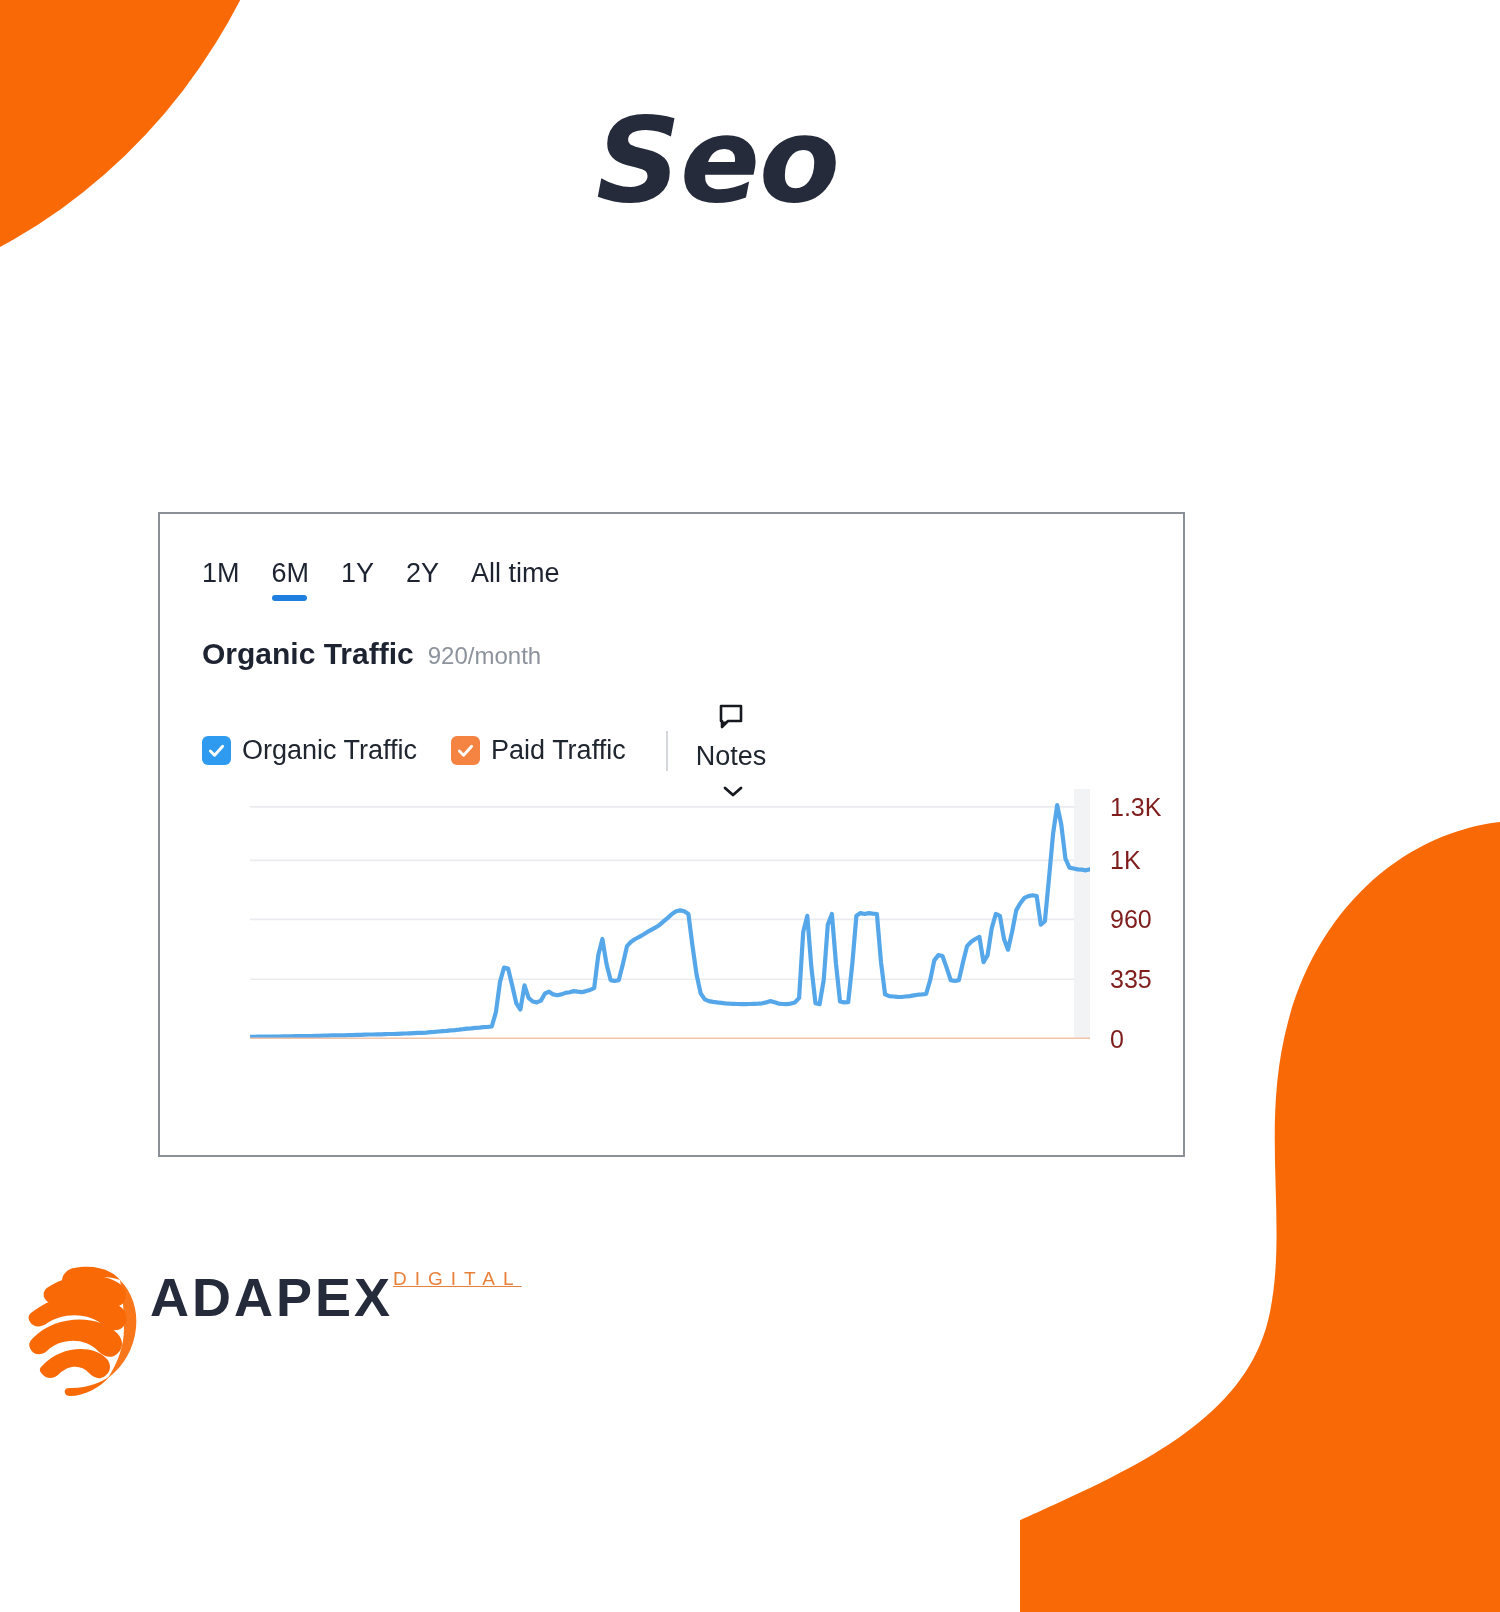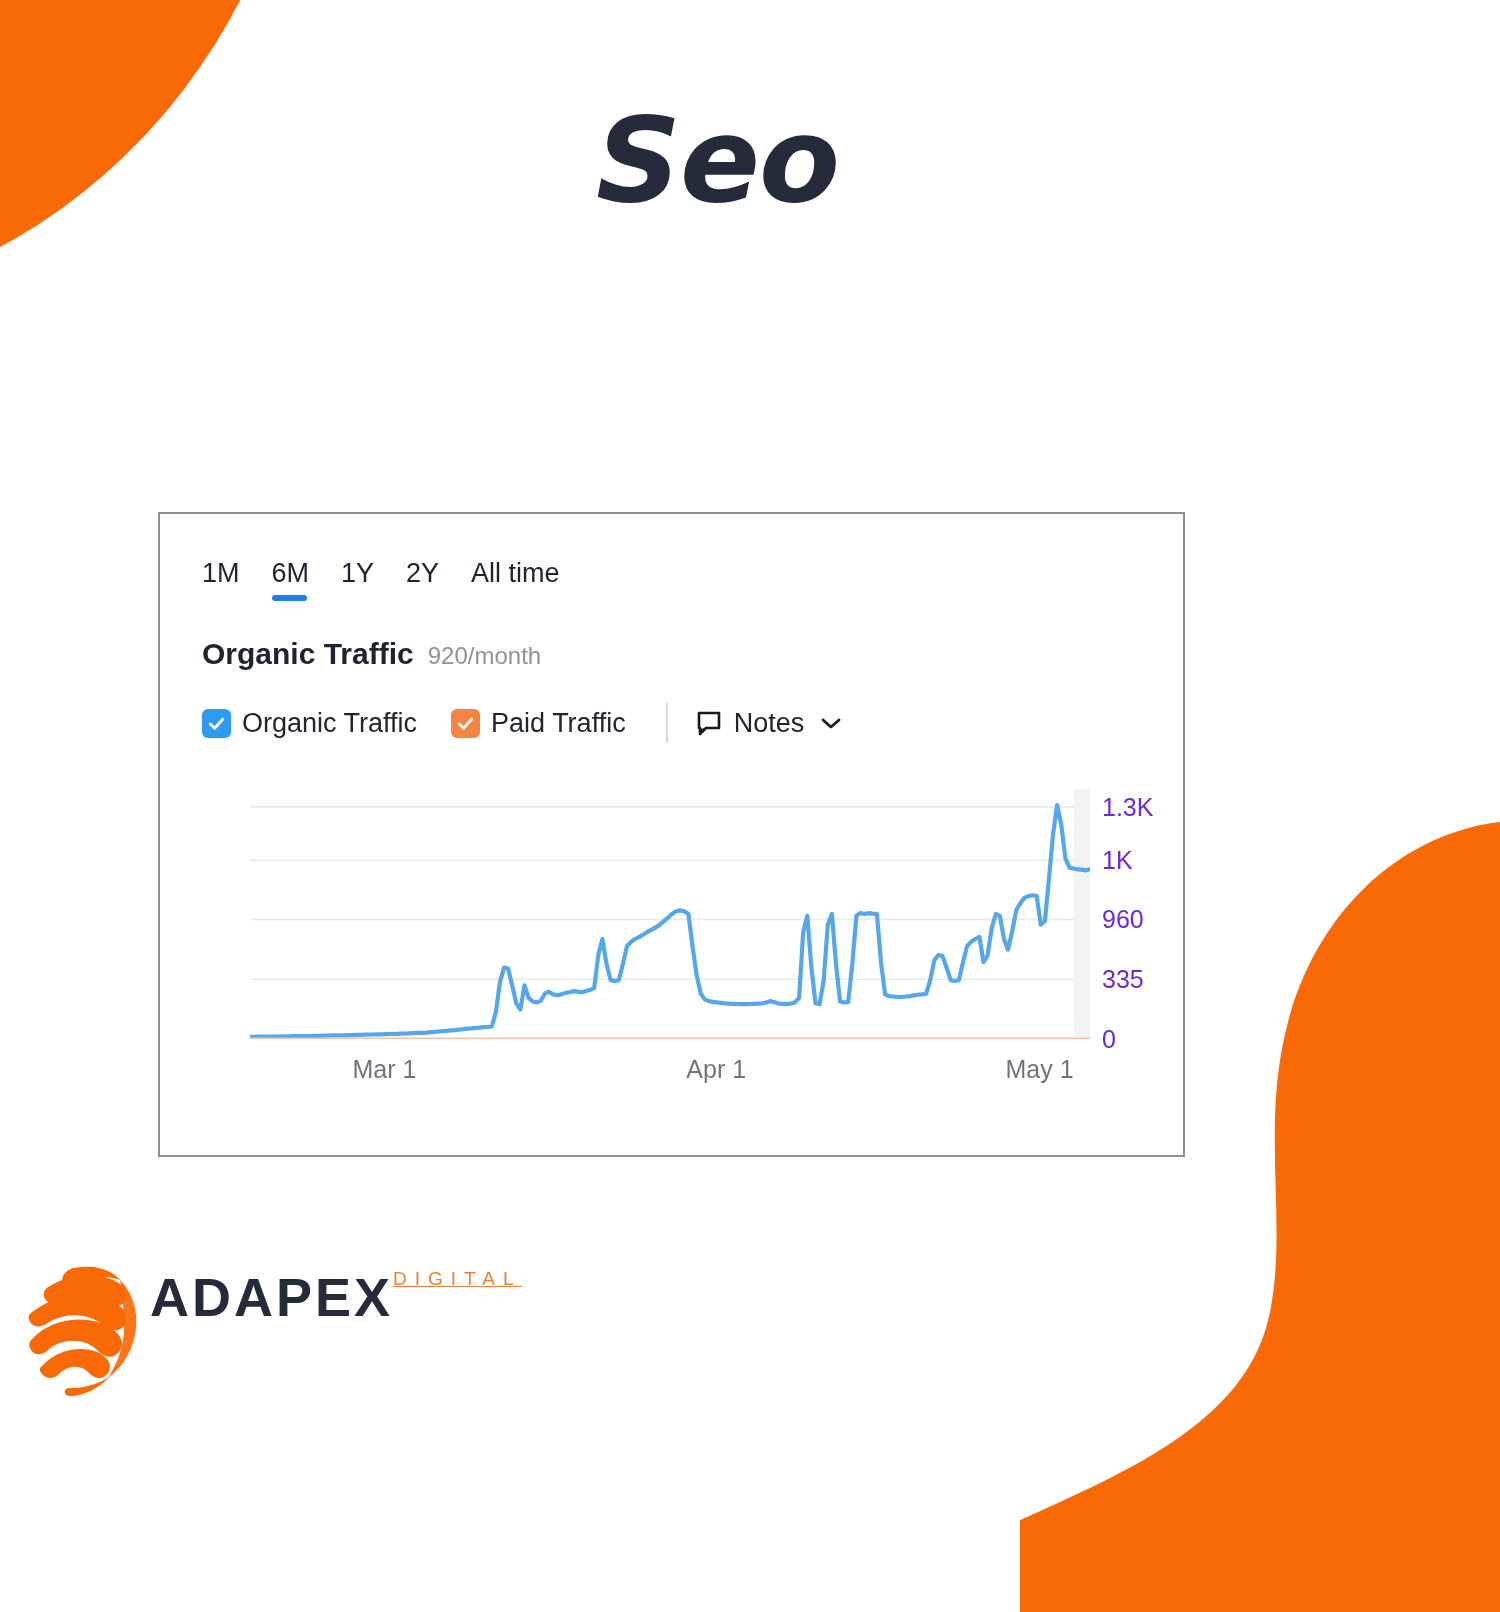--- a/index.html
+++ b/index.html
@@ -93,38 +93,38 @@
   .cbox {
     width:29px; height:29px; border-radius:6px;
     display:flex; align-items:center; justify-content:center;
     flex:none;
   }
   .cbox.blue { background:#2E9BF0; }
   .cbox.orange { background:#F58341; }
   .cbox svg { width:19px; height:19px; display:block; }
   .legend-text { font-size:27px; color:#20262f; white-space:nowrap; }
   .divider-v { width:2px; height:40px; background:#d4d7dc; margin:0 28px 0 6px; }
-  .notes-btn { display:flex; align-items:center; gap:12px; cursor:pointer; }
+  .notes-btn { display:flex; align-items:center; gap:12px; cursor:pointer;flex-direction:column; }
   .notes-btn .bubble { width:26px; height:26px; display:block; }
   .notes-btn .chev { width:22px; height:14px; display:block; margin-left:4px; }
   .notes-label { font-size:27px; color:#20262f; }
 
   
   .plot-area {
     position:absolute;
     left:90px; top:275px;
     width:935px; height:330px;
   }
   .plot-svg { position:absolute; left:0; top:0; width:840px; height:250px; }
   .yaxis {
     position:absolute; left:852px; top:0; width:80px; height:250px;
   }
   .ytick {
-    position:absolute; left:0;
-    font-size:25px; color:#6d28d9;
+    position:absolute; left:8px;
+    font-size:25px; color:#7f1d1d;
     transform:translateY(-50%);
     white-space:nowrap;
   }
   .xaxis { position:absolute; left:0; top:258px; width:840px; height:50px; }
   .xtick {
     position:absolute; font-size:25px; color:#6e757f;
     transform:translateX(-50%); white-space:nowrap;
   }
 
   
@@ -237,25 +237,20 @@
         <polyline points="0.0,247.9 4.1,247.9 8.2,247.7 12.3,247.7 16.4,247.7 20.5,247.5 24.6,247.5 28.7,247.5 32.8,247.3 36.9,247.3 41.0,247.3 45.1,247.1 49.2,247.1 53.3,247.1 57.4,247.0 61.5,247.0 65.6,246.8 69.7,246.8 73.8,246.6 77.9,246.6 82.0,246.4 86.0,246.4 90.1,246.3 94.2,246.3 98.3,246.1 102.4,246.1 106.5,245.9 110.6,245.9 114.7,245.7 118.8,245.5 122.9,245.5 127.0,245.4 131.1,245.4 135.2,245.2 139.3,245.0 143.4,245.0 147.5,244.8 151.6,244.6 155.7,244.5 159.8,244.3 163.9,244.1 168.0,243.9 172.1,243.8 176.2,243.6 180.3,243.2 184.4,242.9 188.5,242.5 192.6,242.1 196.7,241.8 200.8,241.4 204.9,241.1 209.0,240.7 213.1,240.2 217.2,239.6 221.3,239.3 225.4,238.9 229.5,238.6 233.6,238.2 237.7,237.9 241.8,237.5 245.9,223.2 250.0,192.9 254.0,178.6 258.1,179.5 262.2,196.4 266.3,214.3 270.4,220.5 274.5,196.4 278.6,208.9 282.7,212.5 286.8,213.4 290.9,211.6 295.0,204.5 299.1,202.7 303.2,205.4 307.3,206.3 311.4,205.4 315.5,203.9 319.6,203.2 323.7,202.1 327.8,202.7 331.9,203.2 336.0,202.1 340.1,200.9 344.2,199.1 348.3,166.1 352.4,150.0 356.5,175.0 360.6,191.1 364.7,192.0 368.8,191.1 372.9,175.0 377.0,157.1 381.1,152.7 385.2,150.0 389.3,147.9 393.4,145.5 397.5,142.9 401.6,140.7 405.7,138.4 409.8,135.7 413.9,132.1 418.0,128.6 422.0,125.0 426.1,122.3 430.2,121.4 434.3,122.3 438.4,125.0 442.5,157.1 446.6,185.7 450.7,204.5 454.8,210.4 458.9,212.1 463.0,212.9 467.1,213.4 471.2,213.8 475.3,214.3 479.4,214.6 483.5,214.8 487.6,215.0 491.7,215.2 495.8,215.2 499.9,215.0 504.0,214.8 508.1,214.6 512.2,214.3 516.3,213.4 520.4,212.1 524.5,213.2 528.6,214.6 532.7,215.0 536.8,215.2 540.9,214.6 545.0,213.4 549.1,208.9 553.2,142.9 557.3,126.8 561.4,178.6 565.5,214.3 569.6,215.2 573.7,191.1 577.8,135.7 581.9,125.0 586.0,175.0 590.0,212.5 594.1,213.4 598.2,213.2 602.3,175.0 606.4,126.8 610.5,124.1 614.6,125.0 618.7,124.1 622.8,124.6 626.9,125.0 631.0,173.2 635.1,205.4 639.2,207.1 643.3,207.5 647.4,207.9 651.5,208.0 655.6,207.5 659.7,207.1 663.8,206.4 667.9,205.7 672.0,205.4 676.1,205.0 680.2,191.1 684.3,171.4 688.4,166.1 692.5,167.0 696.6,178.6 700.7,191.1 704.8,192.0 708.9,191.1 713.0,173.2 717.1,157.1 721.2,152.7 725.3,150.0 729.4,147.9 733.5,173.2 737.6,166.1 741.7,139.3 745.8,125.0 749.9,126.8 754.0,150.0 758.0,160.7 762.1,142.9 766.2,121.4 770.3,114.3 774.4,108.9 778.5,107.1 782.6,106.3 786.7,107.1 790.8,135.7 794.9,132.1 799.0,89.3 803.1,44.6 807.2,16.1 811.3,35.7 815.4,69.6 819.5,78.6 823.6,79.5 827.7,80.4 831.8,80.7 835.9,81.3 840.0,80.4" fill="none" stroke="#56A7EA" stroke-width="4.2" stroke-linejoin="round" stroke-linecap="round"></polyline>
         <polyline points="0.0,250.0 4.1,250.0 8.2,250.0 12.3,250.0 16.4,250.0 20.5,250.0 24.6,250.0 28.7,250.0 32.8,250.0 36.9,250.0 41.0,250.0 45.1,250.0 49.2,250.0 53.3,250.0 57.4,250.0 61.5,250.0 65.6,250.0 69.7,250.0 73.8,250.0 77.9,250.0 82.0,250.0 86.0,250.0 90.1,250.0 94.2,250.0 98.3,250.0 102.4,250.0 106.5,250.0 110.6,250.0 114.7,250.0 118.8,250.0 122.9,250.0 127.0,250.0 131.1,250.0 135.2,250.0 139.3,250.0 143.4,250.0 147.5,250.0 151.6,250.0 155.7,250.0 159.8,250.0 163.9,250.0 168.0,250.0 172.1,250.0 176.2,250.0 180.3,250.0 184.4,250.0 188.5,250.0 192.6,250.0 196.7,250.0 200.8,250.0 204.9,250.0 209.0,250.0 213.1,250.0 217.2,250.0 221.3,250.0 225.4,250.0 229.5,250.0 233.6,250.0 237.7,250.0 241.8,250.0 245.9,250.0 250.0,250.0 254.0,250.0 258.1,250.0 262.2,250.0 266.3,250.0 270.4,250.0 274.5,250.0 278.6,250.0 282.7,250.0 286.8,250.0 290.9,250.0 295.0,250.0 299.1,250.0 303.2,250.0 307.3,250.0 311.4,250.0 315.5,250.0 319.6,250.0 323.7,250.0 327.8,250.0 331.9,250.0 336.0,250.0 340.1,250.0 344.2,250.0 348.3,250.0 352.4,250.0 356.5,250.0 360.6,250.0 364.7,250.0 368.8,250.0 372.9,250.0 377.0,250.0 381.1,250.0 385.2,250.0 389.3,250.0 393.4,250.0 397.5,250.0 401.6,250.0 405.7,250.0 409.8,250.0 413.9,250.0 418.0,250.0 422.0,250.0 426.1,250.0 430.2,250.0 434.3,250.0 438.4,250.0 442.5,250.0 446.6,250.0 450.7,250.0 454.8,250.0 458.9,250.0 463.0,250.0 467.1,250.0 471.2,250.0 475.3,250.0 479.4,250.0 483.5,250.0 487.6,250.0 491.7,250.0 495.8,250.0 499.9,250.0 504.0,250.0 508.1,250.0 512.2,250.0 516.3,250.0 520.4,250.0 524.5,250.0 528.6,250.0 532.7,250.0 536.8,250.0 540.9,250.0 545.0,250.0 549.1,250.0 553.2,250.0 557.3,250.0 561.4,250.0 565.5,250.0 569.6,250.0 573.7,250.0 577.8,250.0 581.9,250.0 586.0,250.0 590.0,250.0 594.1,250.0 598.2,250.0 602.3,250.0 606.4,250.0 610.5,250.0 614.6,250.0 618.7,250.0 622.8,250.0 626.9,250.0 631.0,250.0 635.1,250.0 639.2,250.0 643.3,250.0 647.4,250.0 651.5,250.0 655.6,250.0 659.7,250.0 663.8,250.0 667.9,250.0 672.0,250.0 676.1,250.0 680.2,250.0 684.3,250.0 688.4,250.0 692.5,250.0 696.6,250.0 700.7,250.0 704.8,250.0 708.9,250.0 713.0,250.0 717.1,250.0 721.2,250.0 725.3,250.0 729.4,250.0 733.5,250.0 737.6,250.0 741.7,250.0 745.8,250.0 749.9,250.0 754.0,250.0 758.0,250.0 762.1,250.0 766.2,250.0 770.3,250.0 774.4,250.0 778.5,250.0 782.6,250.0 786.7,250.0 790.8,250.0 794.9,250.0 799.0,250.0 803.1,250.0 807.2,250.0 811.3,250.0 815.4,250.0 819.5,250.0 823.6,250.0 827.7,250.0 831.8,250.0 835.9,250.0 840.0,250.0" fill="none" stroke="#F3C3A8" stroke-width="3.2" stroke-linejoin="round" stroke-linecap="round"></polyline>
       </svg>
     <div class="yaxis" id="yaxis">
         <div class="ytick" style="top:17.9px">1.3K</div>
         <div class="ytick" style="top:71.4px">1K</div>
         <div class="ytick" style="top:130.4px">960</div>
         <div class="ytick" style="top:190.2px">335</div>
         <div class="ytick" style="top:250.0px">0</div>
       </div>
-    <div class="xaxis" id="xaxis">
-        <div class="xtick" style="left:134.4px;top:8px">Mar 1</div>
-        <div class="xtick" style="left:466.2px;top:8px">Apr 1</div>
-        <div class="xtick" style="left:789.6px;top:8px">May 1</div>
-      </div>
   </div>
 </div>
 
 <div class="logo-wrap">
   <span class="logo-mark">
     <svg viewBox="0 0 150 150" aria-hidden="true">
       <g fill="#F96A07">
         <path d="M74 10 C95 6, 112 12, 120 22 C110 18, 96 18, 84 22 C78 24, 74 26, 70 28 C66 30, 62 28, 62 23 C62 17, 67 11, 74 10 Z"></path>
         <path d="M50 28 C72 14, 104 14, 120 26 C126 31, 128 38, 124 44 C121 49, 114 49, 108 45 C96 37, 76 36, 60 44 C54 47, 48 46, 45 41 C42 36, 44 31, 50 28 Z"></path>
         <path d="M35 52 C62 32, 104 32, 122 50 C128 56, 128 64, 123 69 C118 74, 110 73, 104 68 C90 54, 62 54, 46 66 C40 70, 33 69, 30 64 C27 58, 29 56, 35 52 Z"></path>

